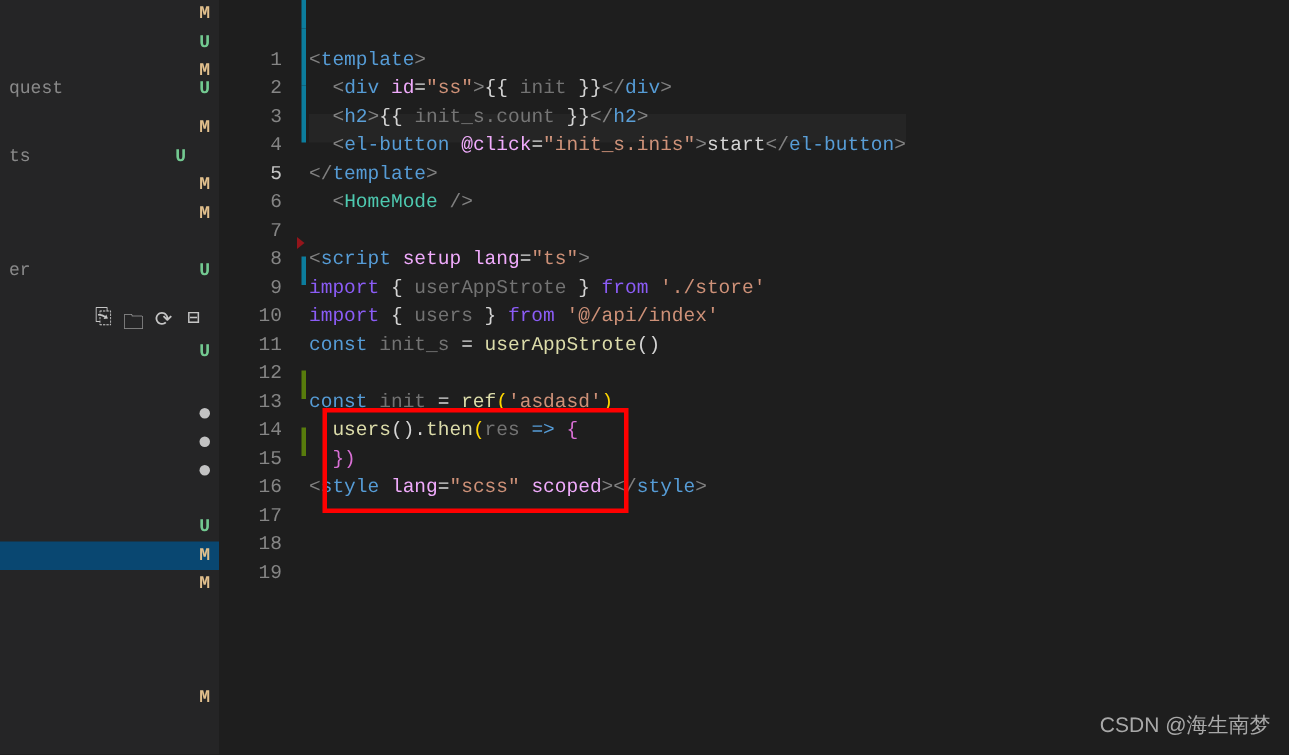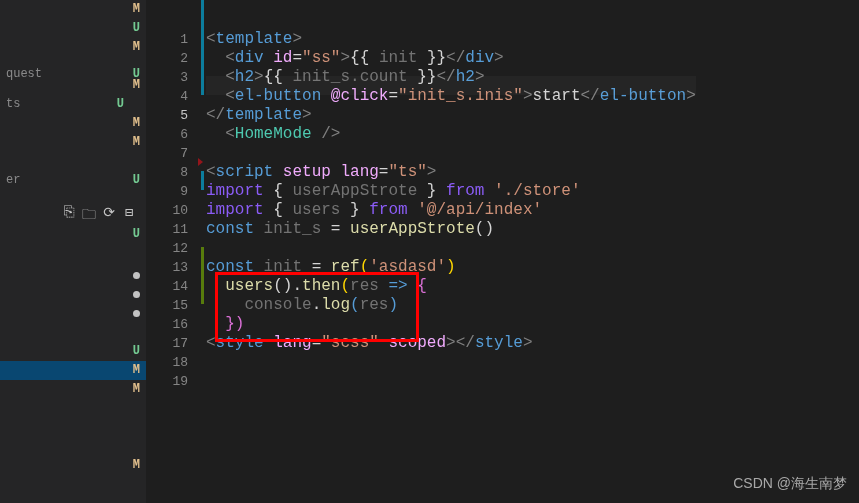--- a/index.html
+++ b/index.html
@@ -55,21 +55,21 @@
   .gutter {
     width: 60px; padding-top: 30px; padding-right: 18px;
     text-align: right; color: #858585;
     font-size: 13px; line-height: 19px;
     user-select: none;
   }
   .gutter .ln { height: 19px; }
   .gutter .active { color: #c6c6c6; }
   .code {
     padding-top: 30px; line-height: 19px;
-    font-size: 16px;
+    font-size: 13px;
     position: relative;
   }
   .code .row { height: 19px; white-space: pre; }
   .mod-bar {
     position: absolute; left: -5px; width: 3px; height: 19px;
     background: #0c7d9d;
   }
   .mod-bar.add { background: #587c0c; }
   .mod-tri {
     position: absolute; left: -8px; width: 0; height: 0;
@@ -111,21 +111,21 @@
   <div id="sidebar-rows">
       <div class="file-row" style="position: absolute; top: 0px; left: 0px; right: 0px;">
         <span class="status M">M</span>
       </div>
       <div class="file-row" style="position: absolute; top: 19px; left: 0px; right: 0px;">
         <span class="status U">U</span>
       </div>
       <div class="file-row" style="position: absolute; top: 38px; left: 0px; right: 0px;">
         <span class="status M">M</span>
       </div>
-      <div class="file-row" style="position: absolute; top: 65px; left: 0px; right: 0px;">
+      <div class="file-row" style="position: absolute; top: 50px; left: 0px; right: 0px;">
         <span style="opacity: 0.6;">quest</span>
         <span class="status U">U</span>
       </div>
       <div class="file-row" style="position: absolute; top: 76px; left: 0px; right: 0px;">
         <span class="status M">M</span>
       </div>
       <div class="file-row" style="position: absolute; top: 95px; left: 0px; right: 16px;">
         <span style="opacity: 0.6;">ts</span>
         <span class="status U">U</span>
       </div>
@@ -204,21 +204,20 @@
     <div class="row"><span class="t-gr">&lt;/</span><span class="t-tag">template</span><span class="t-gr">&gt;</span></div>
     <div class="row">  <span class="mod-bar" style="top:76px"></span><span class="t-gr">&lt;</span><span class="t-cmp">HomeMode</span><span class="t-pl"> </span><span class="t-gr">/&gt;</span></div>
     <div class="row"></div>
     <div class="row"><span class="t-gr">&lt;</span><span class="t-tag">script</span><span class="t-attr"> setup</span><span class="t-attr"> lang</span><span class="t-pl">=</span><span class="t-str">"ts"</span><span class="t-gr">&gt;</span></div>
     <div class="row"><span class="mod-tri" style="top:158px"></span><span class="t-kw">import</span><span class="t-pl"> { </span><span class="t-var">userAppStrote</span><span class="t-pl"> } </span><span class="t-kw">from</span><span class="t-str"> './store'</span></div>
     <div class="row"><span class="mod-bar" style="top:171px"></span><span class="t-kw">import</span><span class="t-pl"> { </span><span class="t-var">users</span><span class="t-pl"> } </span><span class="t-kw">from</span><span class="t-str"> '@/api/index'</span></div>
     <div class="row"><span class="t-kw2">const</span><span class="t-var"> init_s </span><span class="t-pl">= </span><span class="t-fn">userAppStrote</span><span class="t-pl">()</span></div>
     <div class="row"></div>
     <div class="row"><span class="t-kw2">const</span><span class="t-var"> init </span><span class="t-pl">= </span><span class="t-fn">ref</span><span class="t-br">(</span><span class="t-str">'asdasd'</span><span class="t-br">)</span></div>
     <div class="row">  <span class="mod-bar add" style="top:247px"></span><span class="t-fn">users</span><span class="t-pl">().</span><span class="t-fn">then</span><span class="t-br">(</span><span class="t-var">res</span><span class="t-kw2"> =&gt; </span><span class="t-br2">{</span></div>
-    <div class="row">    <span class="mod-bar add" style="top:266px"></span><span class="t-var">console</span><span class="t-pl">.</span><span class="t-fn">log</span><span class="t-tag">(</span><span class="t-var">res</span><span class="t-tag">)</span></div>
     <div class="row">  <span class="mod-bar add" style="top:285px"></span><span class="t-br2">})</span></div>
     <div class="row"><span class="t-gr">&lt;</span><span class="t-tag">style</span><span class="t-attr"> lang</span><span class="t-pl">=</span><span class="t-str">"scss"</span><span class="t-attr"> scoped</span><span class="t-gr">&gt;</span><span class="t-gr">&lt;/</span><span class="t-tag">style</span><span class="t-gr">&gt;</span></div>
     <div class="row"></div>
   </div>
 </div>
 
 <div class="red-box" id="redbox" style="left: 215px; top: 272px; width: 204px; height: 70px;"></div>
 <div class="watermark">CSDN @海生南梦</div>
 
 </body></html>

